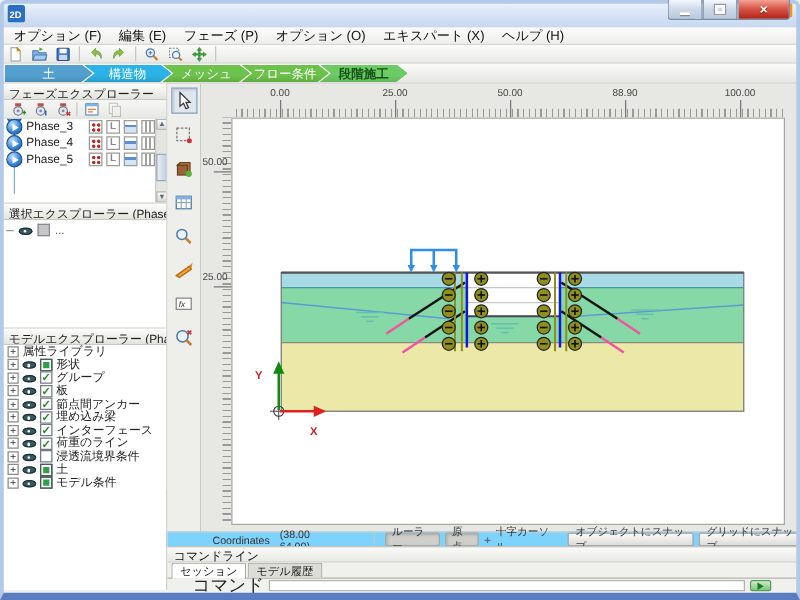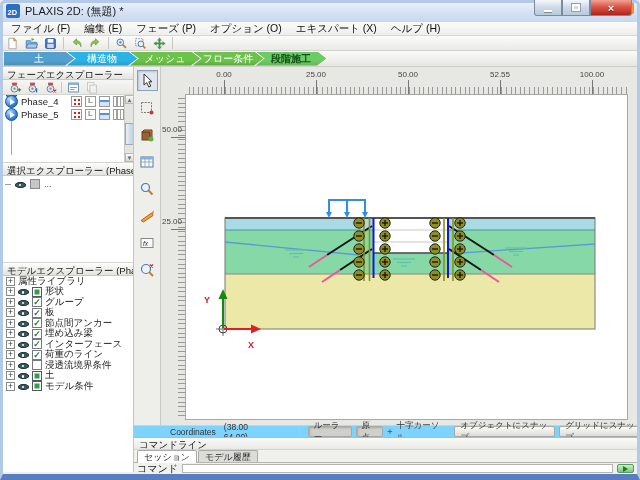--- a/index.html
+++ b/index.html
@@ -117,53 +117,52 @@
   .sdiv{width:1px;height:10px;background:#c4c4c0;margin:0 4px;}
   .crossplus{color:#667;font-size:9px;font-weight:bold;}
   
   .cmd{position:absolute;left:134px;top:437px;width:503px;height:37px;background:#f0f0ec;border-top:1px solid #b8b8b4;}
   .cmd-title{height:12px;font-size:9.5px;padding:1px 5px 0 5px;color:#111;background:linear-gradient(#fafaf8,#e8e8e4);
     border-bottom:1px solid #d4d4d0;}
   .cmd-tabs{height:13px;display:flex;align-items:flex-end;padding-left:3px;gap:1px;border-bottom:1px solid #b4b4b0;}
   .cmd-tab{font-size:9px;padding:0 6px;height:12px;line-height:12px;background:#ddddd8;border:1px solid #aaa;
     border-bottom:none;border-radius:2px 2px 0 0;}
   .cmd-tab.active{background:#fff;height:13px;margin-bottom:-1px;}
-  .cmd-row{height:11px;display:flex;align-items:center;gap:4px;padding:0 3px;font-size:10px;}
+  .cmd-row{height:11px;display:flex;align-items:center;gap:4px;padding:0 20px;font-size:14px;}
   .cmd-input{flex:1;height:9px;background:#fff;border:1px solid #b4b4b0;}
   .runbtn{width:17px;height:9px;border:1px solid #5a9a5a;border-radius:2px;
     background:linear-gradient(#cdeccd,#7cc87c);display:flex;align-items:center;justify-content:center;}
   .runbtn i{display:block;border-left:5px solid #1e7a1e;border-top:3px solid transparent;border-bottom:3px solid transparent;}
 </style>
 </head>
 <body>
 
 <div class="window">
   <div class="chrome"></div>
 
   <div class="titlebar">
     <span class="app-icon">
       <svg viewBox="0 0 14 14">
           <rect width="14" height="14" rx="2" fill="#2a6fc0"></rect>
           <text x="1.6" y="10.5" font-size="7.5" fill="#fff" font-weight="bold">2D</text>
         </svg>
     </span>
-    <span class="title">PLAXIS 2D: (無題) *</span>
   </div>
   <div class="caption">
     <div class="cap min">
         <i></i>
       </div>
     <div class="cap max">
         <i></i>
       </div>
     <div class="cap close">×</div>
   </div>
 
   <div class="menubar" id="menubar">
-      <span class="menu-item">ファイル (F)</span>
+      <span class="menu-item">オプション (F)</span>
       <span class="menu-item">編集 (E)</span>
       <span class="menu-item">フェーズ (P)</span>
       <span class="menu-item">オプション (O)</span>
       <span class="menu-item">エキスパート (X)</span>
       <span class="menu-item">ヘルプ (H)</span>
     </div>
 
   <div class="toolbar" id="toolbar">
       <div class="tbtn">
         <svg viewBox="0 0 16 16">
@@ -279,20 +278,28 @@
           <svg viewBox="0 0 16 16">
             <rect x="3" y="2" width="8" height="10" fill="#fff" stroke="#888"></rect>
             <rect x="6" y="5" width="8" height="10" fill="#f4f4f4" stroke="#888"></rect>
           </svg>
         </div>
       </div>
     <div class="phase-list" id="phase-list">
       <div class="ph-connector"></div>
       <div class="phz partial"></div>
 
+        <div class="phase-row">
+          <span class="phz"></span>
+          <span class="phase-name">Phase_3</span>
+          <span class="mi mi-dice"></span>
+          <span class="mi mi-L"></span>
+          <span class="mi mi-water"></span>
+          <span class="mi mi-bars"></span>
+        </div>
         <div class="phase-row">
           <span class="phz"></span>
           <span class="phase-name">Phase_4</span>
           <span class="mi mi-dice"></span>
           <span class="mi mi-L"></span>
           <span class="mi mi-water"></span>
           <span class="mi mi-bars"></span>
         </div>
         <div class="phase-row">
           <span class="phz"></span>
@@ -576,21 +583,21 @@
         <text x="18" y="208" font-size="9" font-weight="bold" fill="#cc2222">Y</text>
         <text x="62" y="253" font-size="9" font-weight="bold" fill="#cc2222">X</text>
       </svg>
     </div>
   <div class="hlabel" style="left: 63px; text-align: center;">0.00</div>
       <div class="htick" style="left: 63px;"></div>
       <div class="hlabel" style="left: 155px;">25.00</div>
       <div class="htick" style="left: 155px;"></div>
       <div class="hlabel" style="left: 247px;">50.00</div>
       <div class="htick" style="left: 247px;"></div>
-      <div class="hlabel" style="left: 339px;">52.55</div>
+      <div class="hlabel" style="left: 339px;">88.90</div>
       <div class="htick" style="left: 339px;"></div>
       <div class="hlabel" style="left: 431px;">100.00</div>
       <div class="htick" style="left: 431px;"></div>
       <div class="vlabel" style="top: 58px;">50.00</div>
       <div class="vtick" style="top: 70px;"></div>
       <div class="vlabel" style="top: 150px;">25.00</div>
       <div class="vtick" style="top: 162px;"></div>
     </div>
 
   <div class="statusbar">

